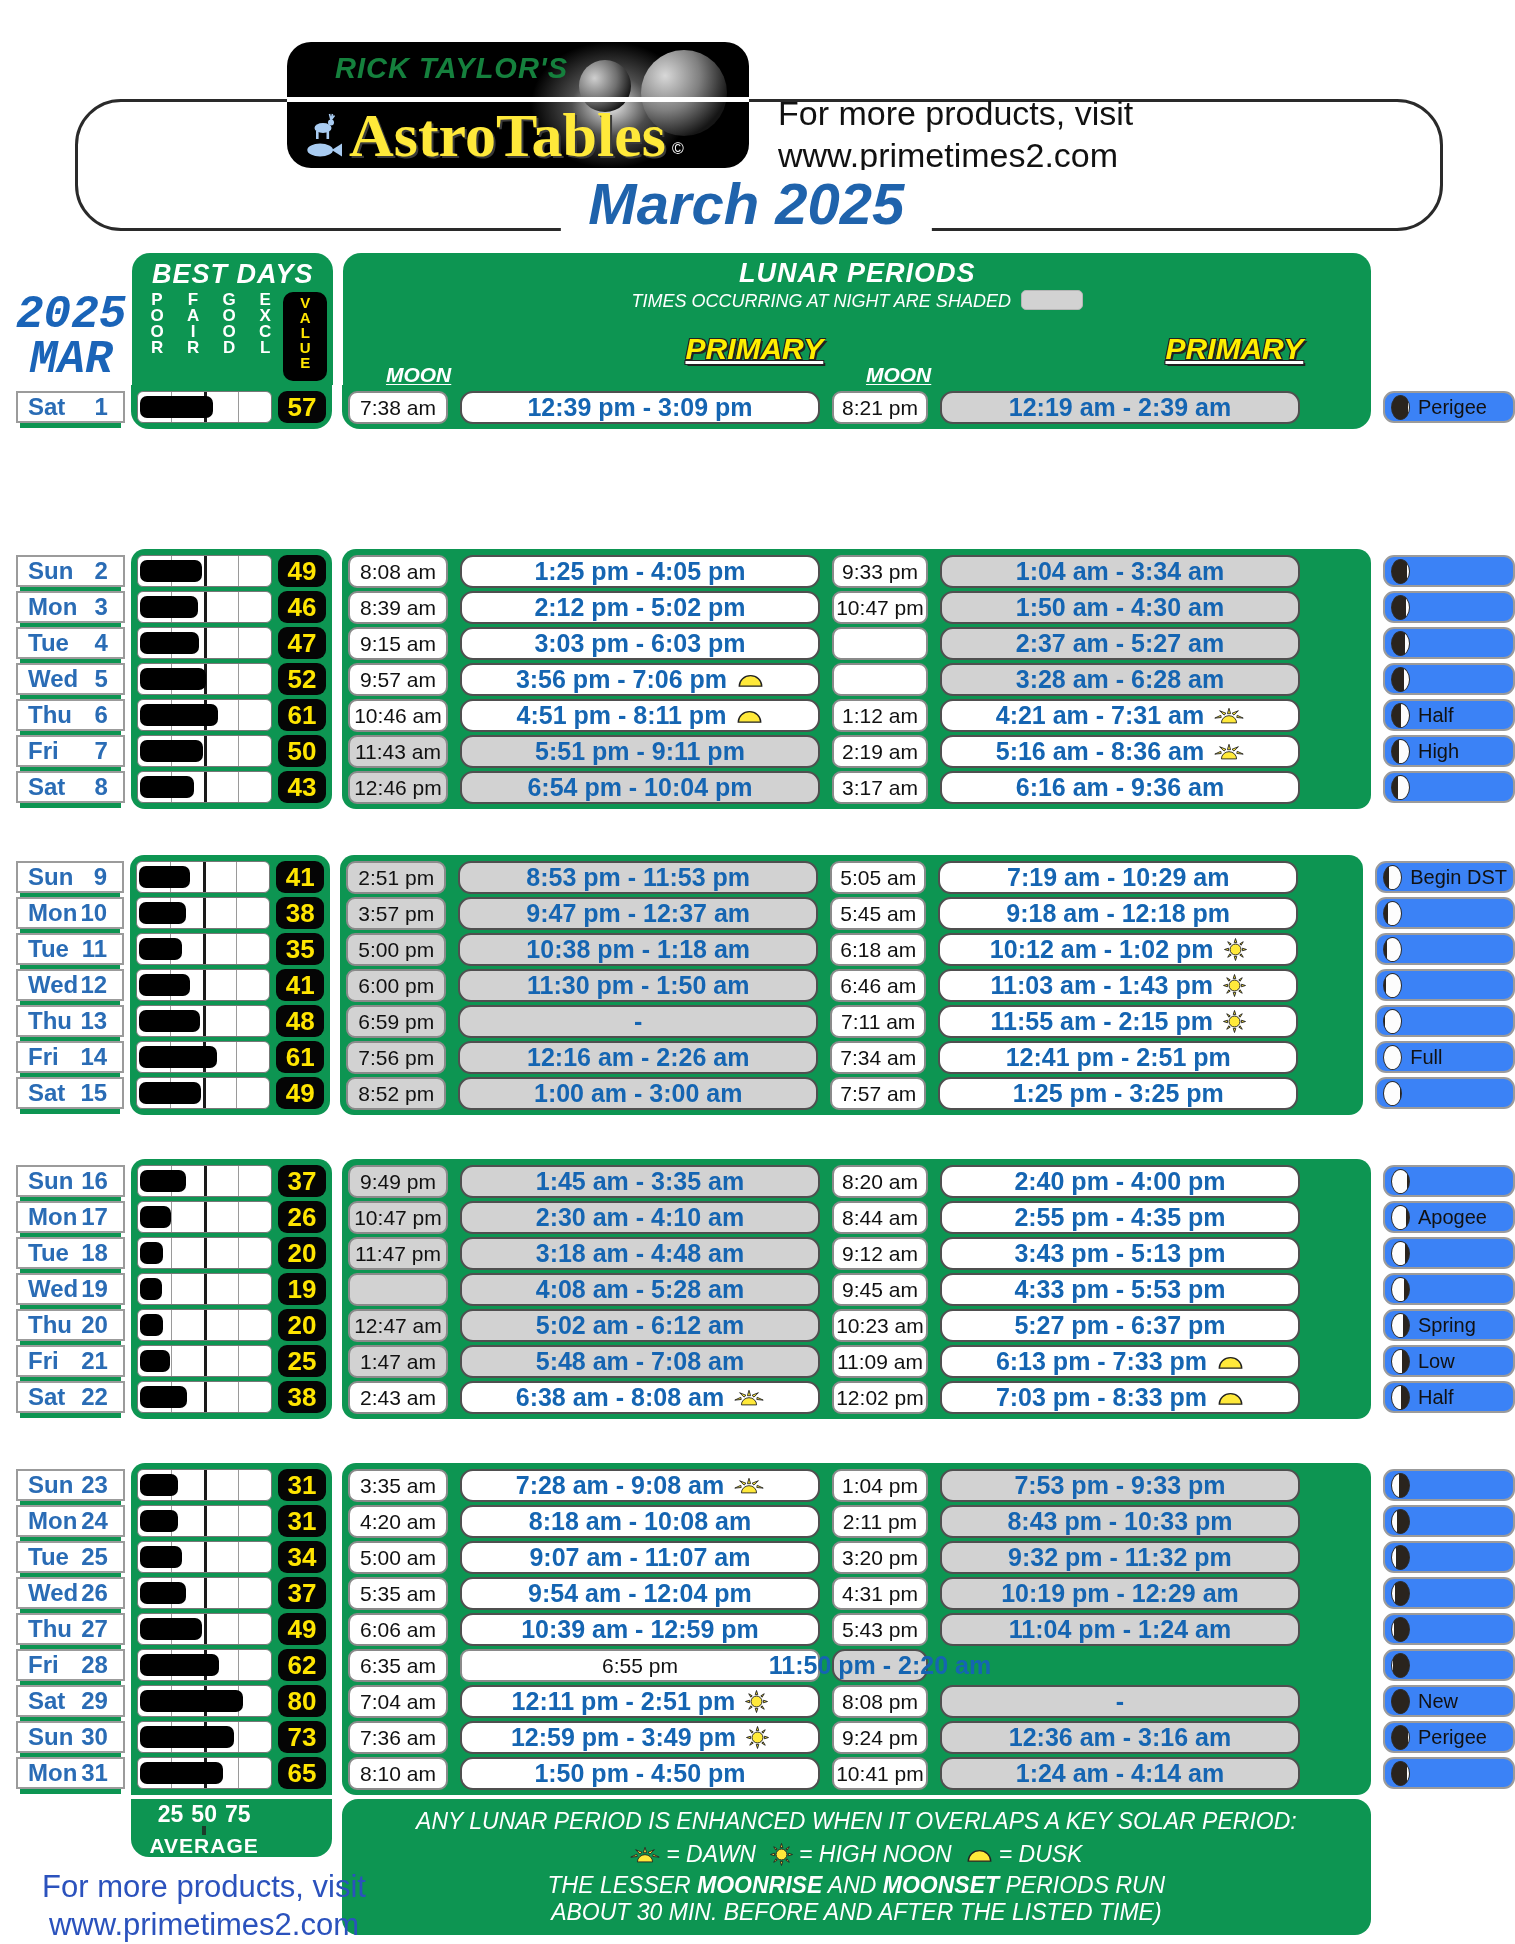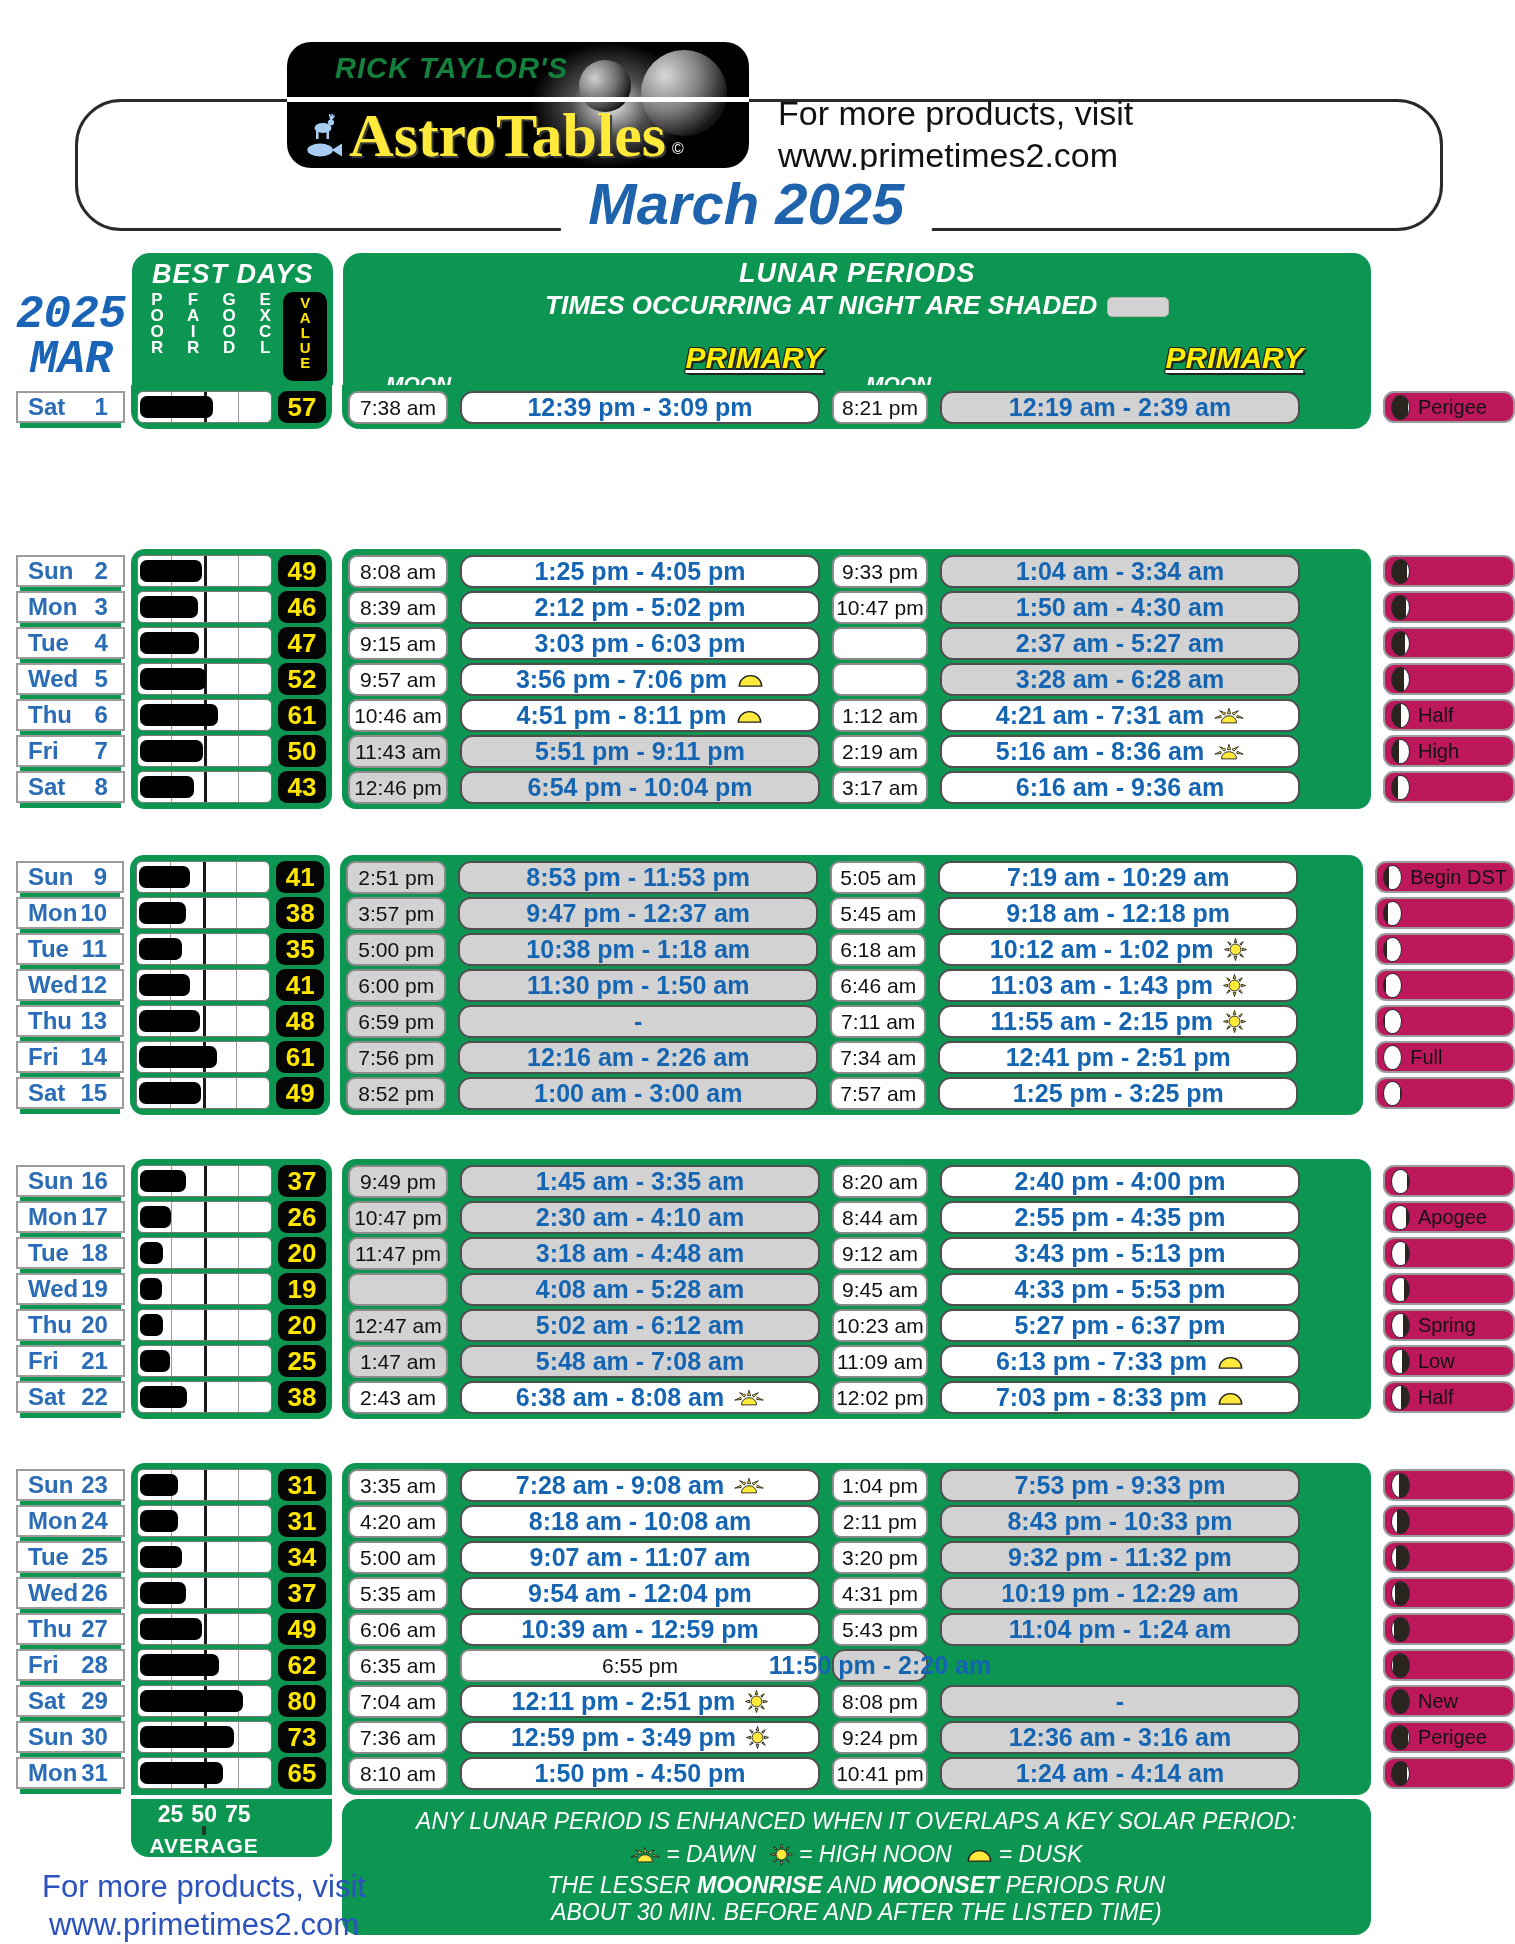--- a/index.html
+++ b/index.html
@@ -50,21 +50,21 @@
   .best-header{border-radius:18px 18px 0 0;padding:6px 6px 0 6px;display:flex;flex-direction:column;}
   .best-title{color:#fff;font-style:italic;font-weight:bold;font-size:27px;text-align:center;letter-spacing:1px;}
   .ratings{flex:1;display:flex;align-items:flex-start;padding:2px 0 0 10px;}
   .ratings-inner{flex:1;display:flex;justify-content:space-between;padding:0 12px 0 2px;}
   .vert{color:#fff;font-weight:bold;font-size:17px;line-height:0.95;text-align:center;}
   .vert i{display:block;font-style:normal;}
   .value-badge-hdr{width:44px;background:#000;border-radius:10px;padding:3px 0 2px;align-self:stretch;margin-bottom:4px;}
   .value-badge-hdr .vert{color:var(--valyellow);font-size:15px;line-height:1.0;}
   .lunar-header{border-radius:18px 18px 0 0;padding:5px 8px 0 8px;display:flex;flex-direction:column;}
   .lunar-title{color:#fff;font-style:italic;font-weight:bold;font-size:27px;text-align:center;letter-spacing:1px;}
-  .lunar-sub{color:#fff;font-style:italic;font-size:26px;text-align:center;margin-top:1px;font-weight:bold;}
+  .lunar-sub{color:#fff;font-style:italic;font-size:18px;text-align:center;margin-top:1px;}
   .shade-swatch{display:inline-block;width:62px;height:20px;background:var(--night);border:1px solid #b5b5b5;border-radius:5px;vertical-align:-3px;margin-left:10px;}
   .lunar-cols{display:grid;grid-template-columns:100px 360px 96px 360px;column-gap:12px;align-items:end;flex:1;padding-bottom:3px;}
   .colhead{color:#fff;font-style:italic;font-weight:bold;font-size:21px;text-align:right;line-height:1.04;white-space:pre-line;text-decoration:underline;}
   .primary-word{display:block;color:#ffee00;font-style:italic;font-weight:bold;font-size:30px;line-height:1.0;text-shadow:2px 2px 0 #222,-1px -1px 0 #222,1px -1px 0 #222,-1px 1px 0 #222;}
 
   
   .group .gpanel{border-radius:14px;padding:6px;}
   .group.first .gpanel{border-radius:0 0 18px 18px;}
   .group.last .gpanel.bestp{border-radius:14px 14px 0 0;}
   .gcol{display:flex;flex-direction:column;}
@@ -85,21 +85,21 @@
   .val-badge{width:48px;margin-left:6px;background:#050505;border-radius:9px;color:var(--valyellow);
     font-weight:bold;font-size:26px;display:flex;align-items:center;justify-content:center;}
 
   .lunar-row{display:grid;grid-template-columns:100px 360px 96px 360px;column-gap:12px;height:32px;}
   .tpill{background:#fff;border:2px solid #8a8a8a;border-radius:9px;display:flex;align-items:center;justify-content:center;font-size:21px;color:#111;white-space:nowrap;}
   .mpill{background:#fff;border:2px solid #4f4f4f;border-radius:13px;display:flex;align-items:center;justify-content:center;gap:10px;
     font-size:25px;font-weight:bold;color:var(--blue);white-space:nowrap;}
   .night{background:var(--night);}
   .cell-icon{display:flex;align-items:center;}
 
-  .note-pill{height:32px;border:2px solid #9b9b9b;border-radius:11px;background:#be185d;display:flex;align-items:center;gap:8px;padding:0 6px;}
+  .note-pill{height:32px;border:2px solid #9b9b9b;border-radius:11px;background:#3b82f6;display:flex;align-items:center;gap:8px;padding:0 6px;}
   .moonph{width:19px;height:25px;border-radius:50%;border:1px solid #2c2c2c;flex:none;}
   .note-label{font-size:20px;color:#111;white-space:nowrap;}
 
   
   .g1{margin-top:0;}
   .g2{margin-top:120px;}
   .g3{margin-top:46px;}
   .g4{margin-top:44px;}
   .g5{margin-top:44px;}
 

